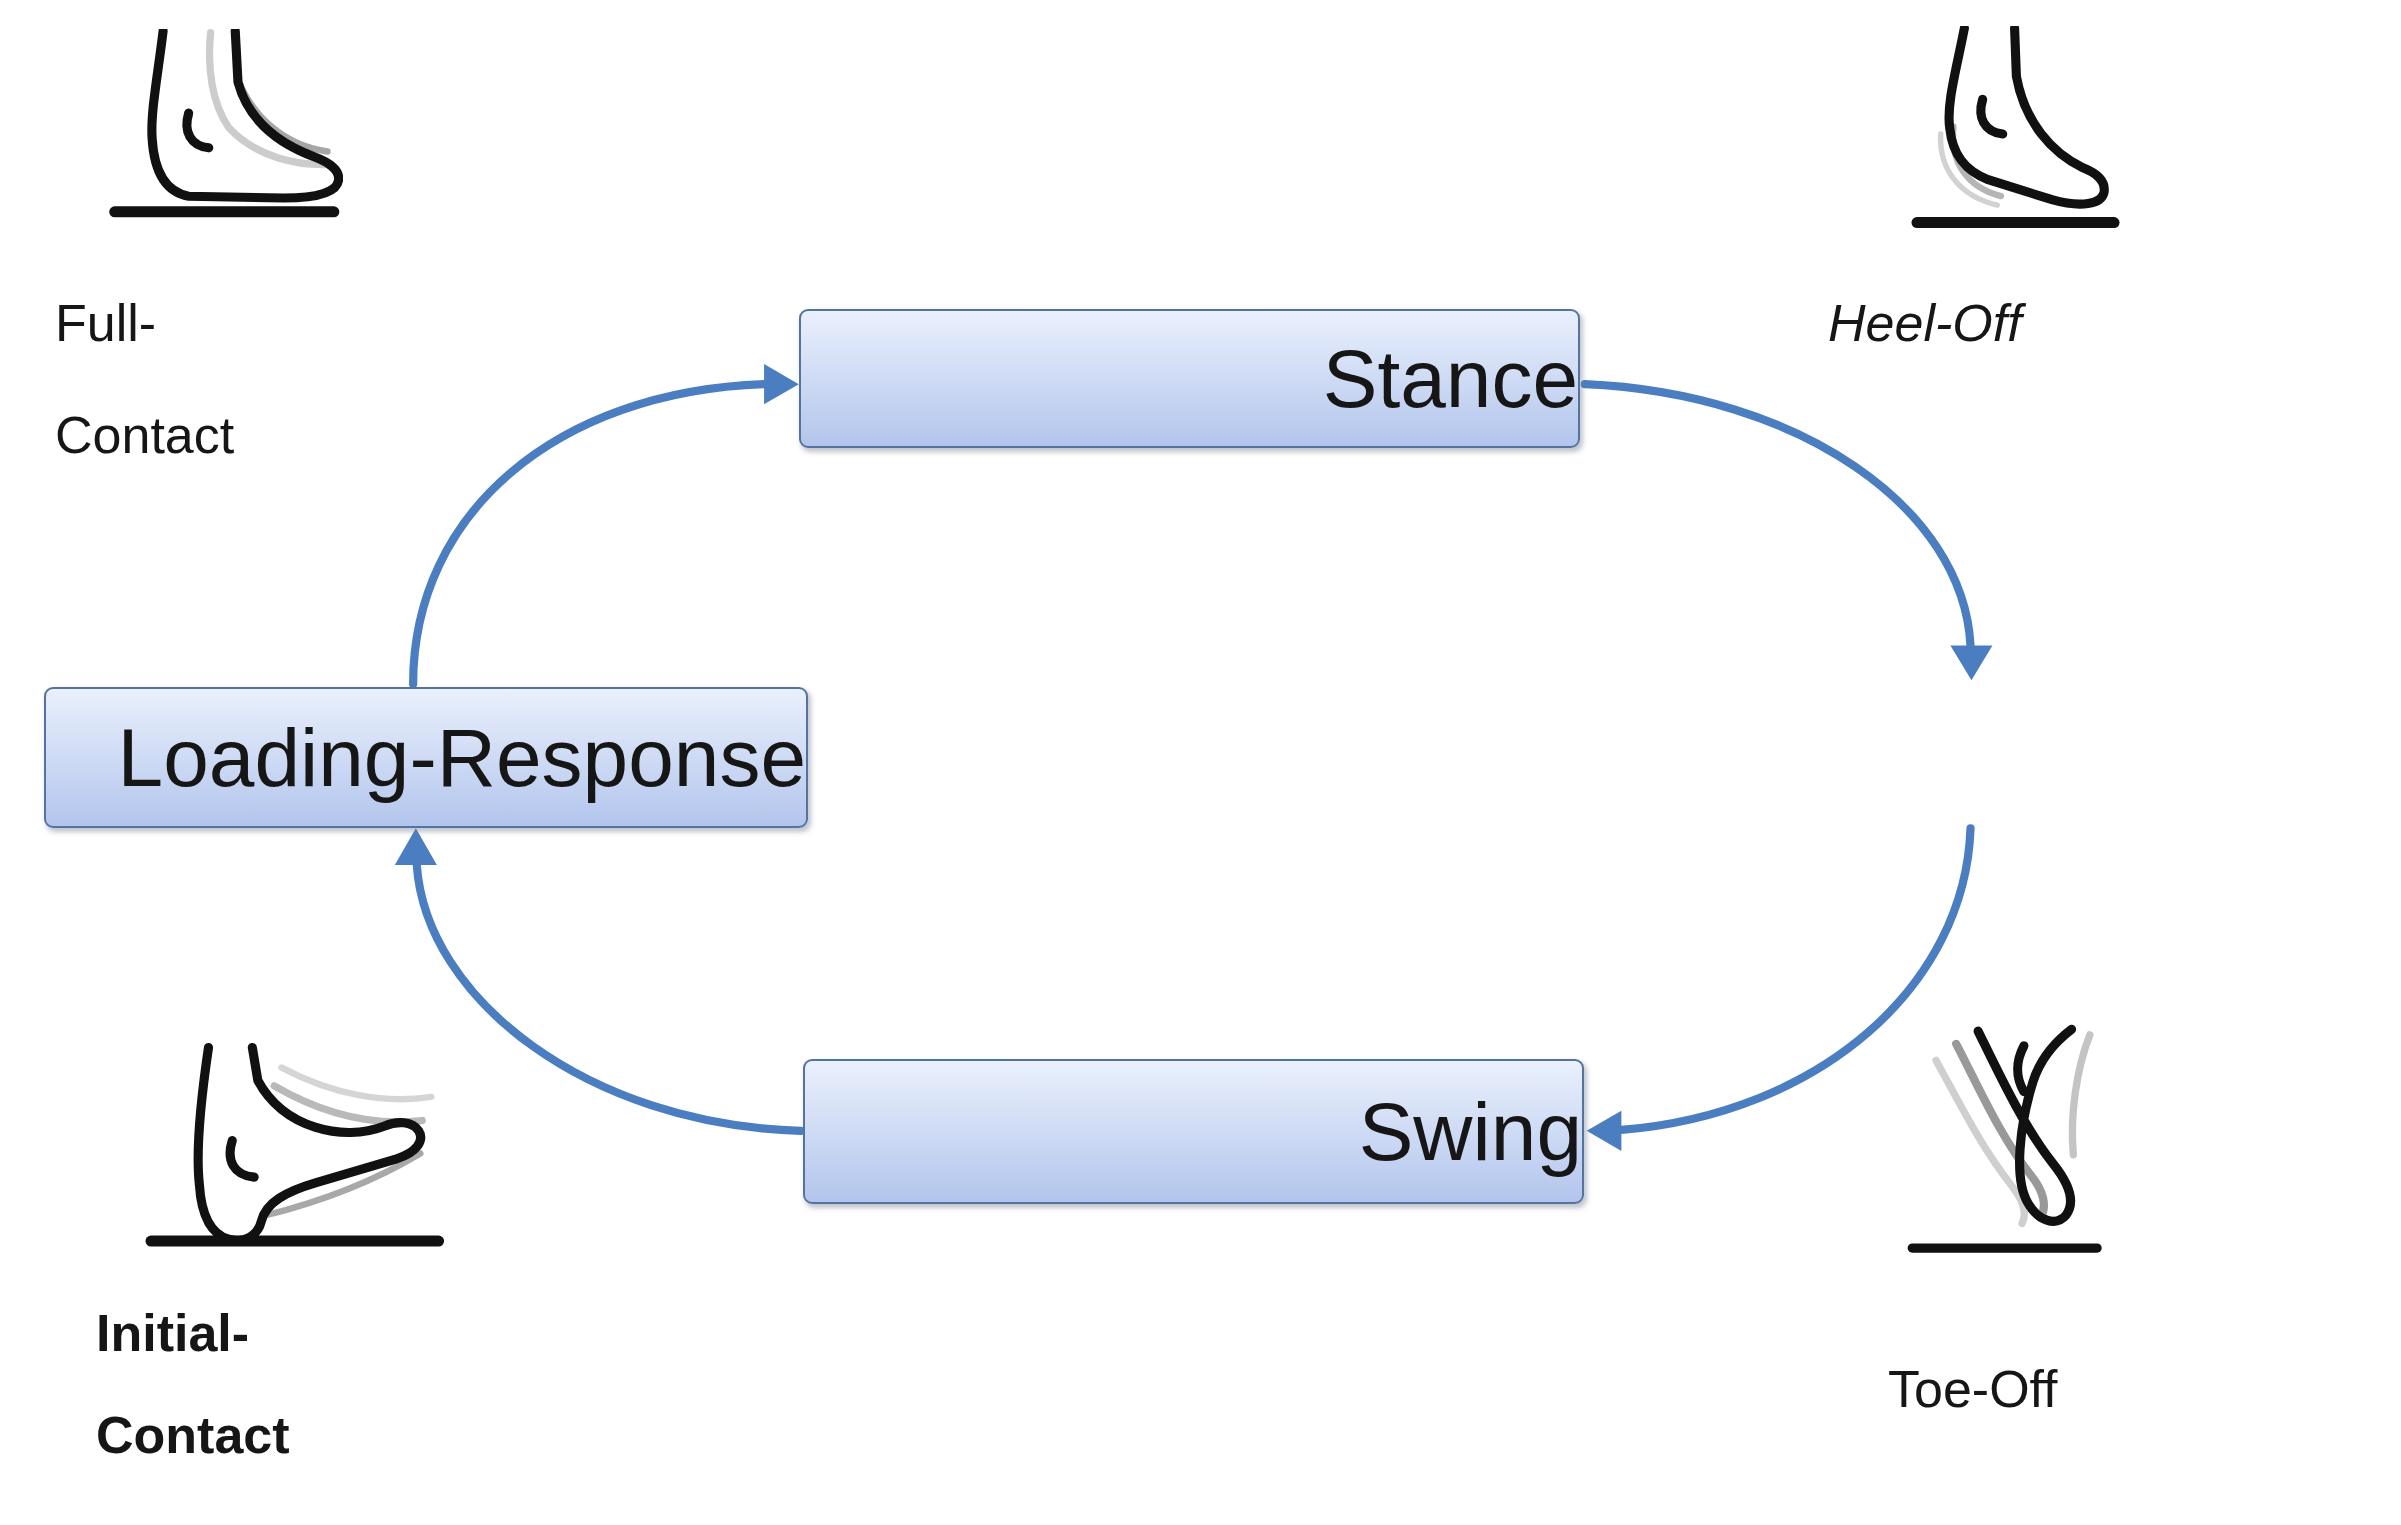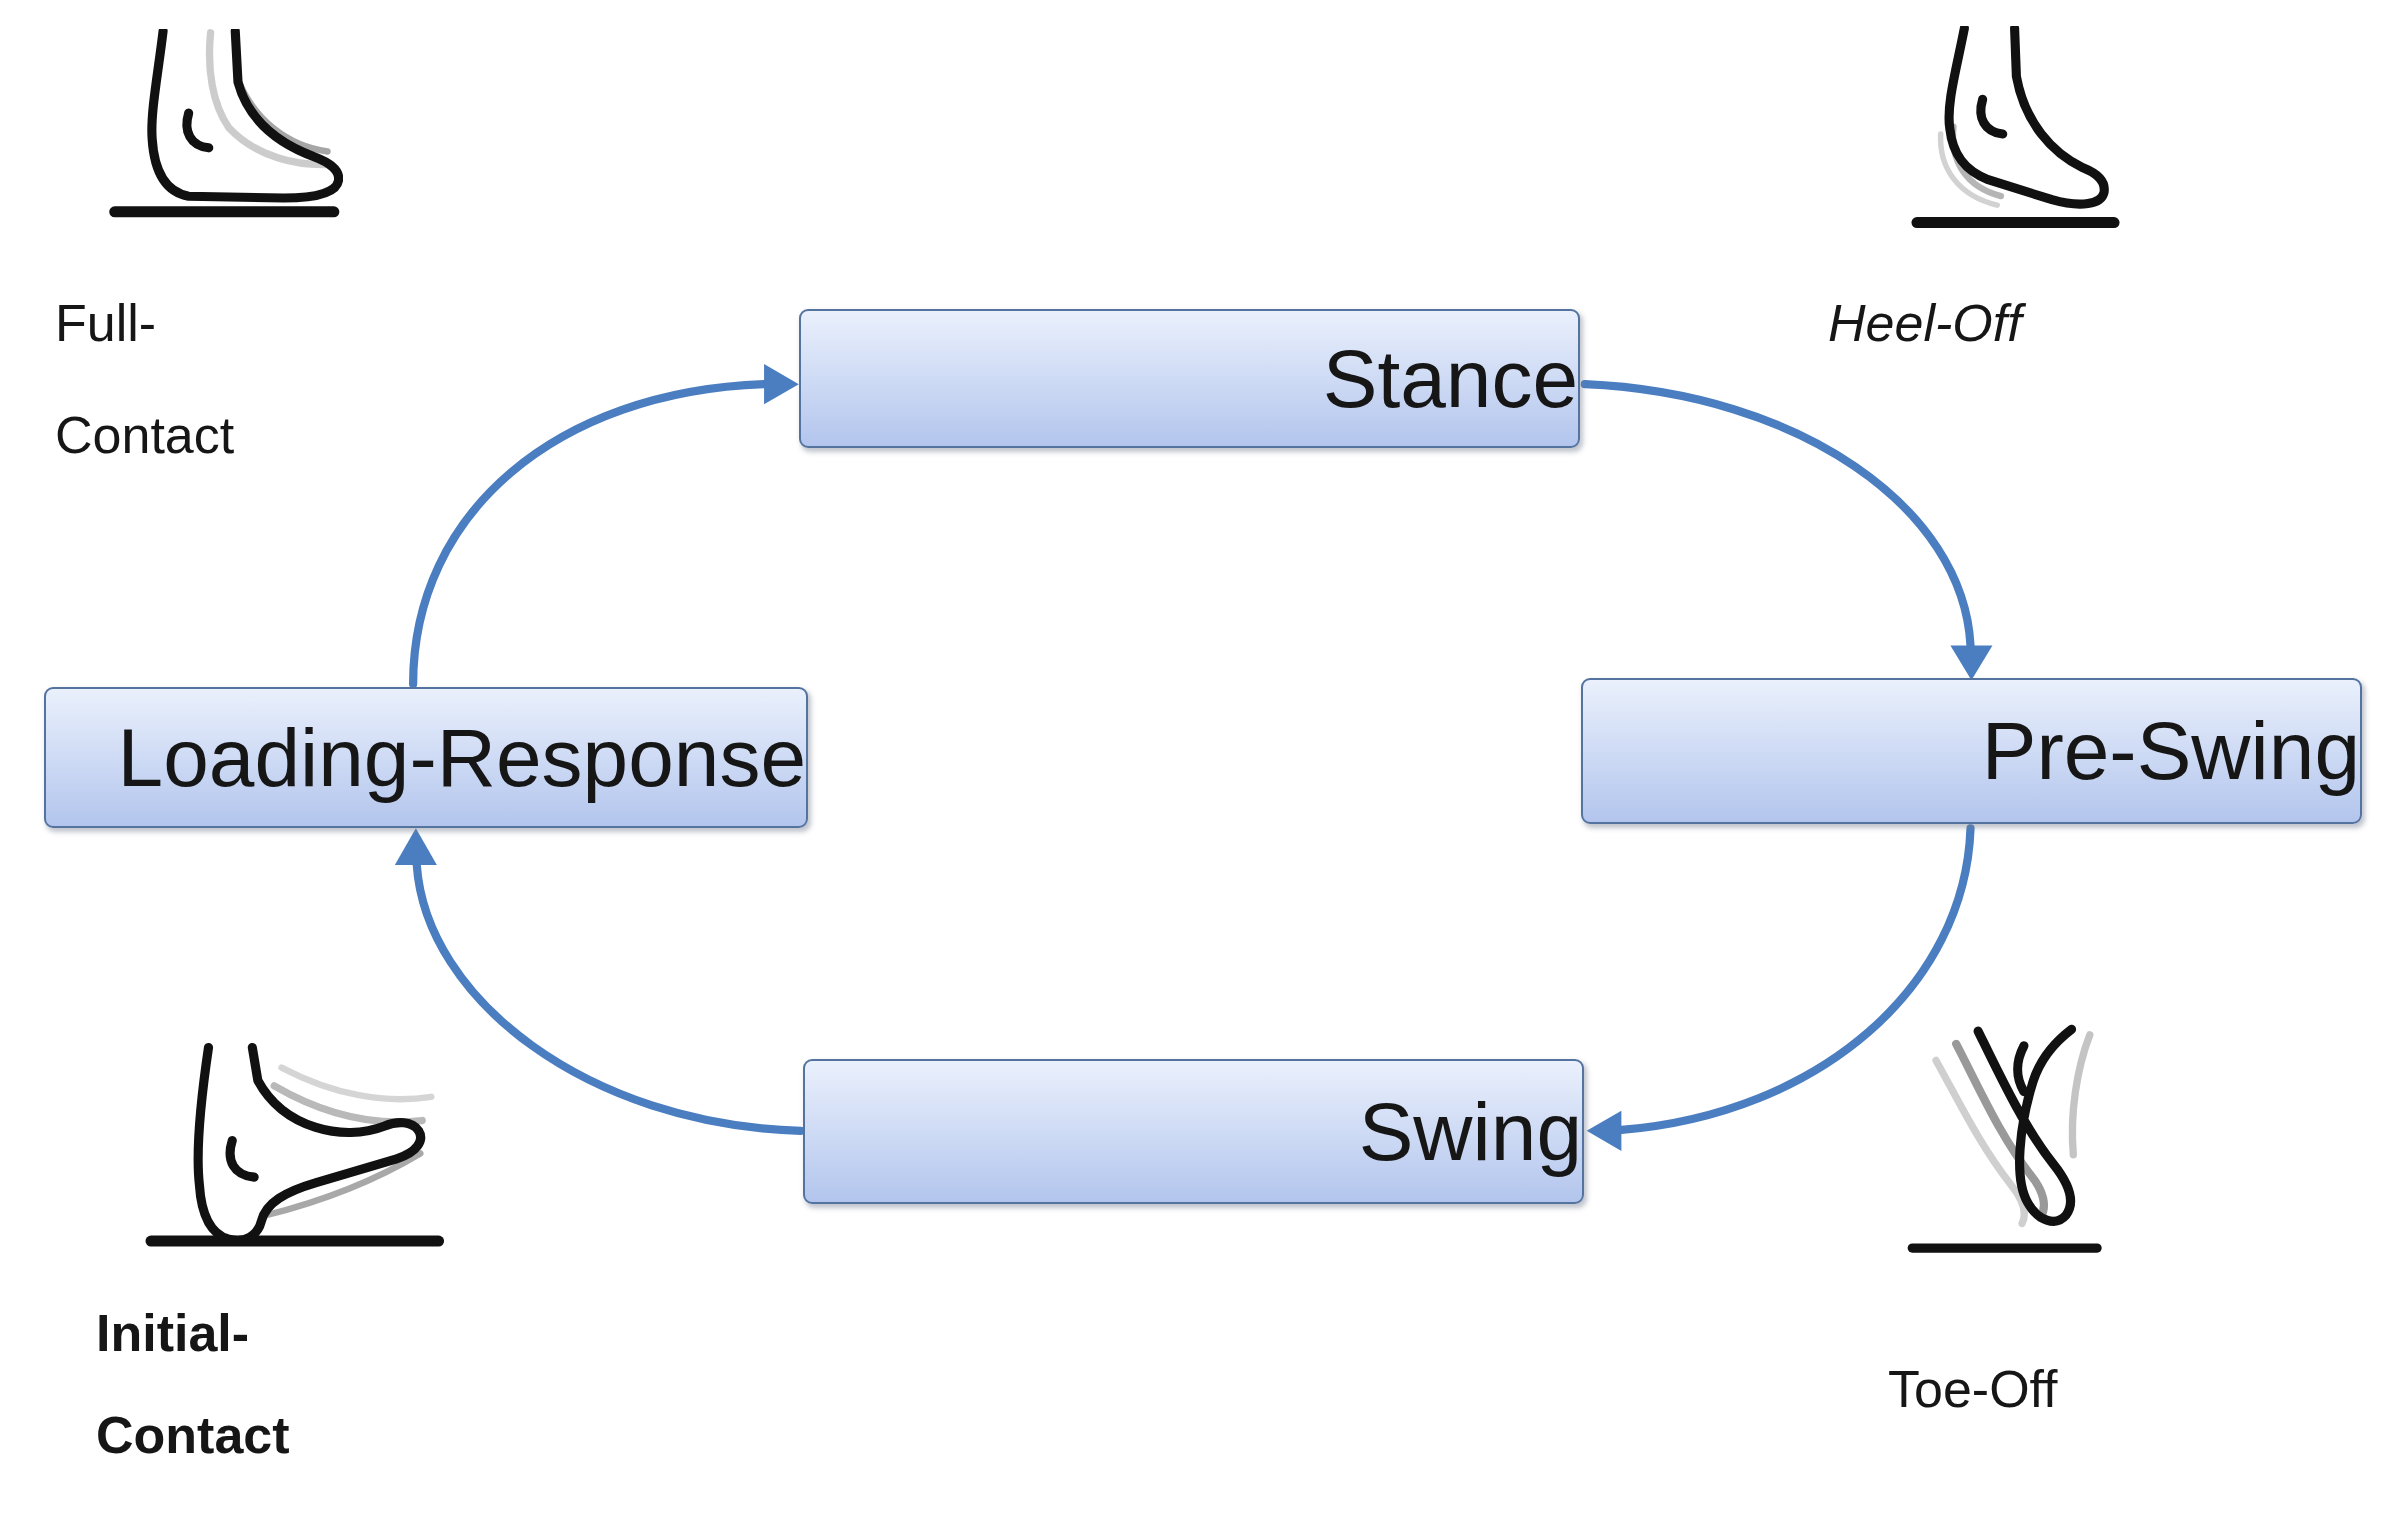--- a/index.html
+++ b/index.html
@@ -49,23 +49,20 @@
     <g fill="#4b7ec0" stroke="none">
       <polygon points="874,420 836,398 836,442"></polygon>
       <polygon points="2157,744 2134,706 2180,706"></polygon>
       <polygon points="1736,1237 1774,1215 1774,1259"></polygon>
       <polygon points="455,906 432,946 478,946"></polygon>
     </g>
   </svg>
 
   <div class="node node-stance">
     <span>Stance</span>
-  </div>
-  <div class="node node-preswing">
-    <span>Pre-Swing</span>
   </div>
   <div class="node node-swing">
     <span>Swing</span>
   </div>
   <div class="node node-loading">
     <span>Loading-Response</span>
   </div>
 
   <svg class="foot-icon ic-full" width="242" height="192" viewBox="0 0 265 210">
     <path d="M 120 4 C 116 44 122 82 140 108 C 170 140 215 150 252 148" stroke="#cccccc" stroke-width="8"></path>

